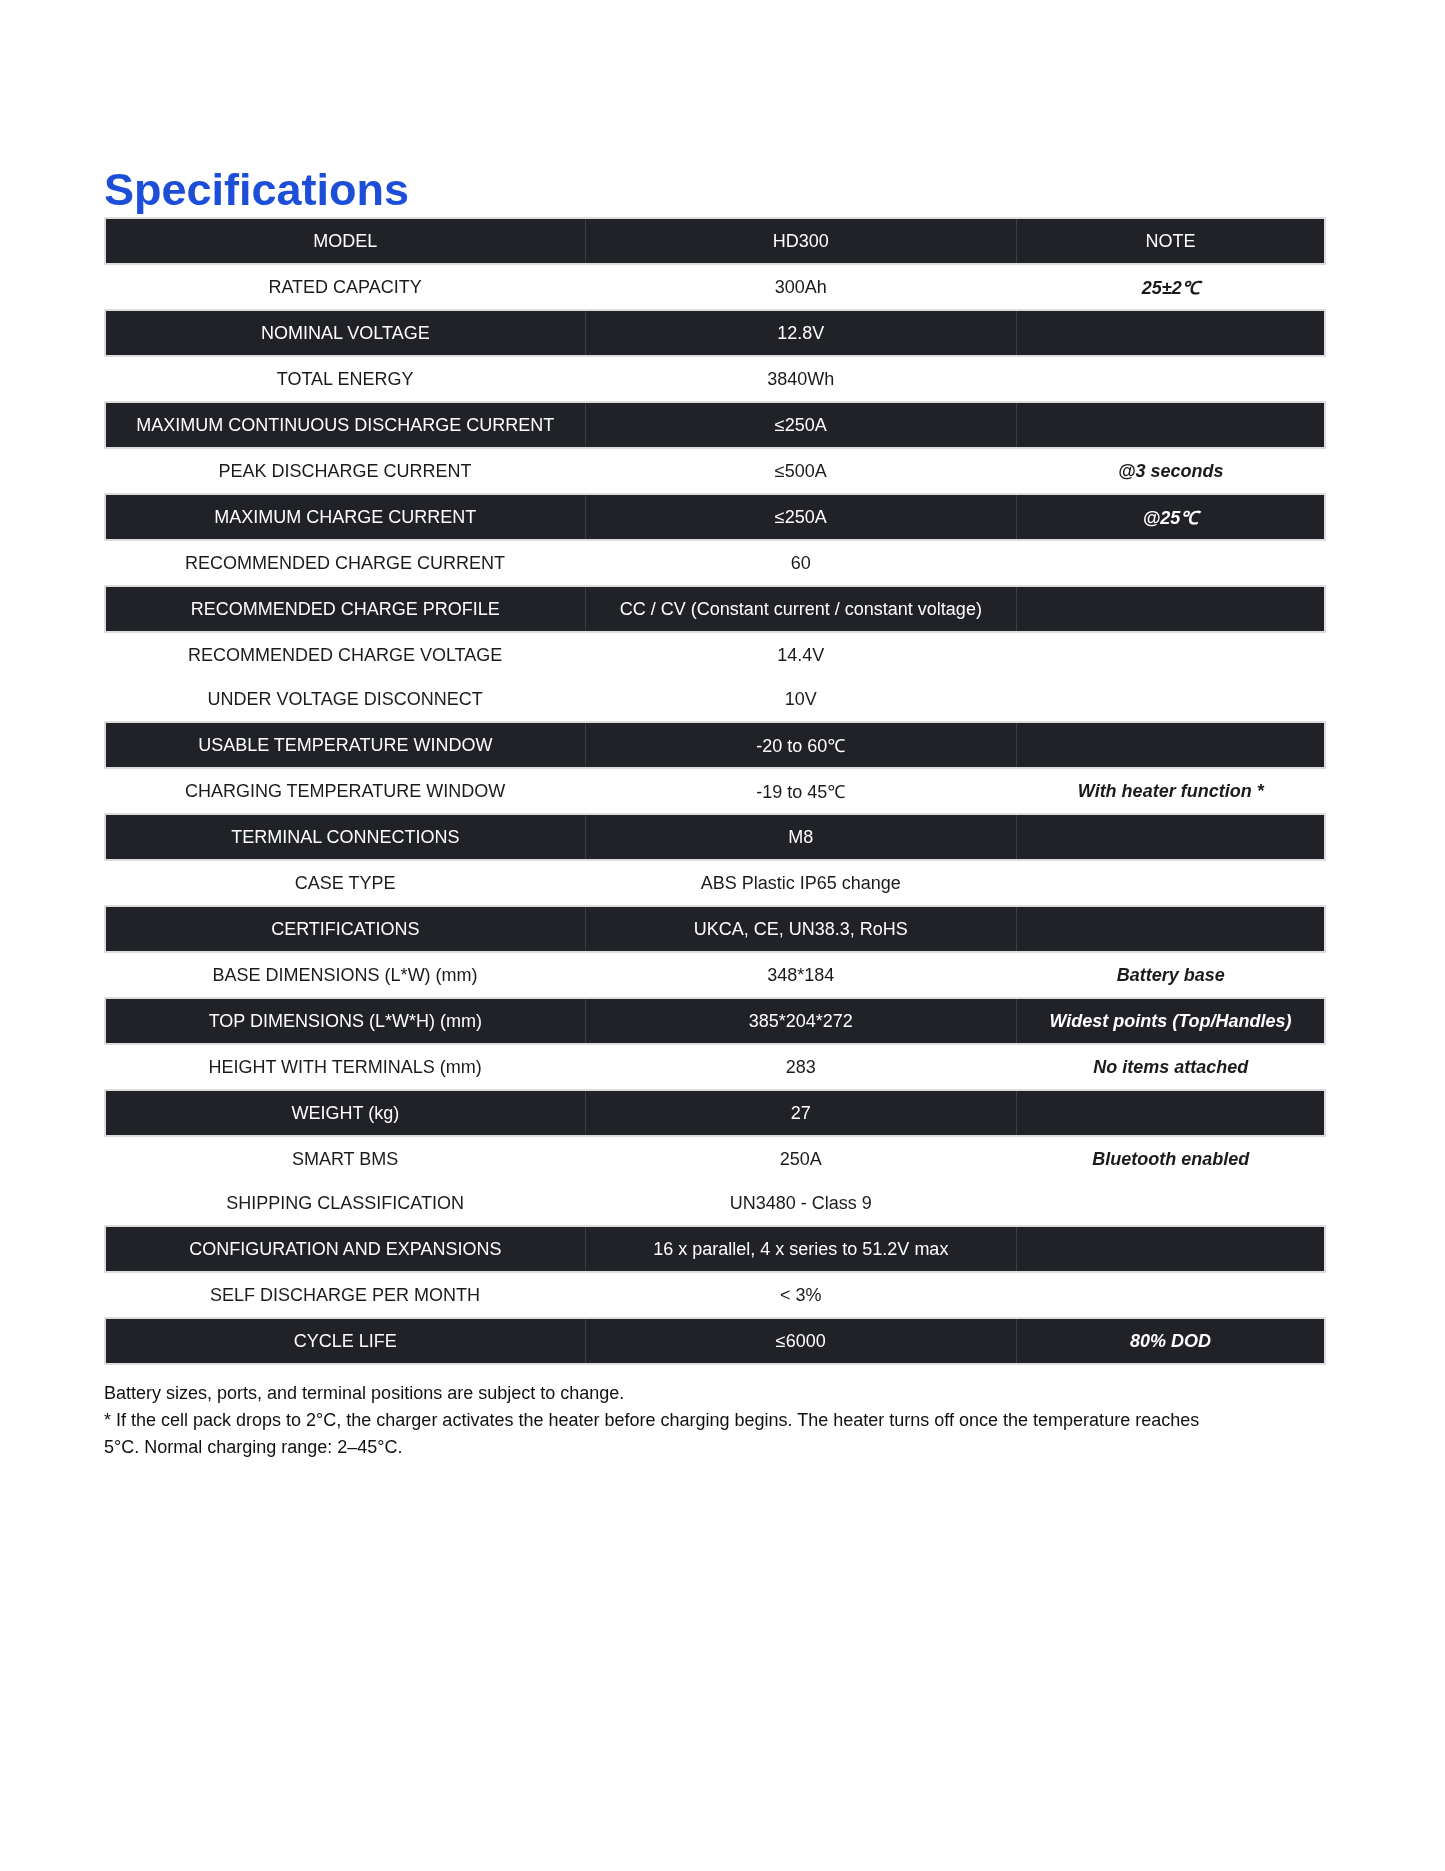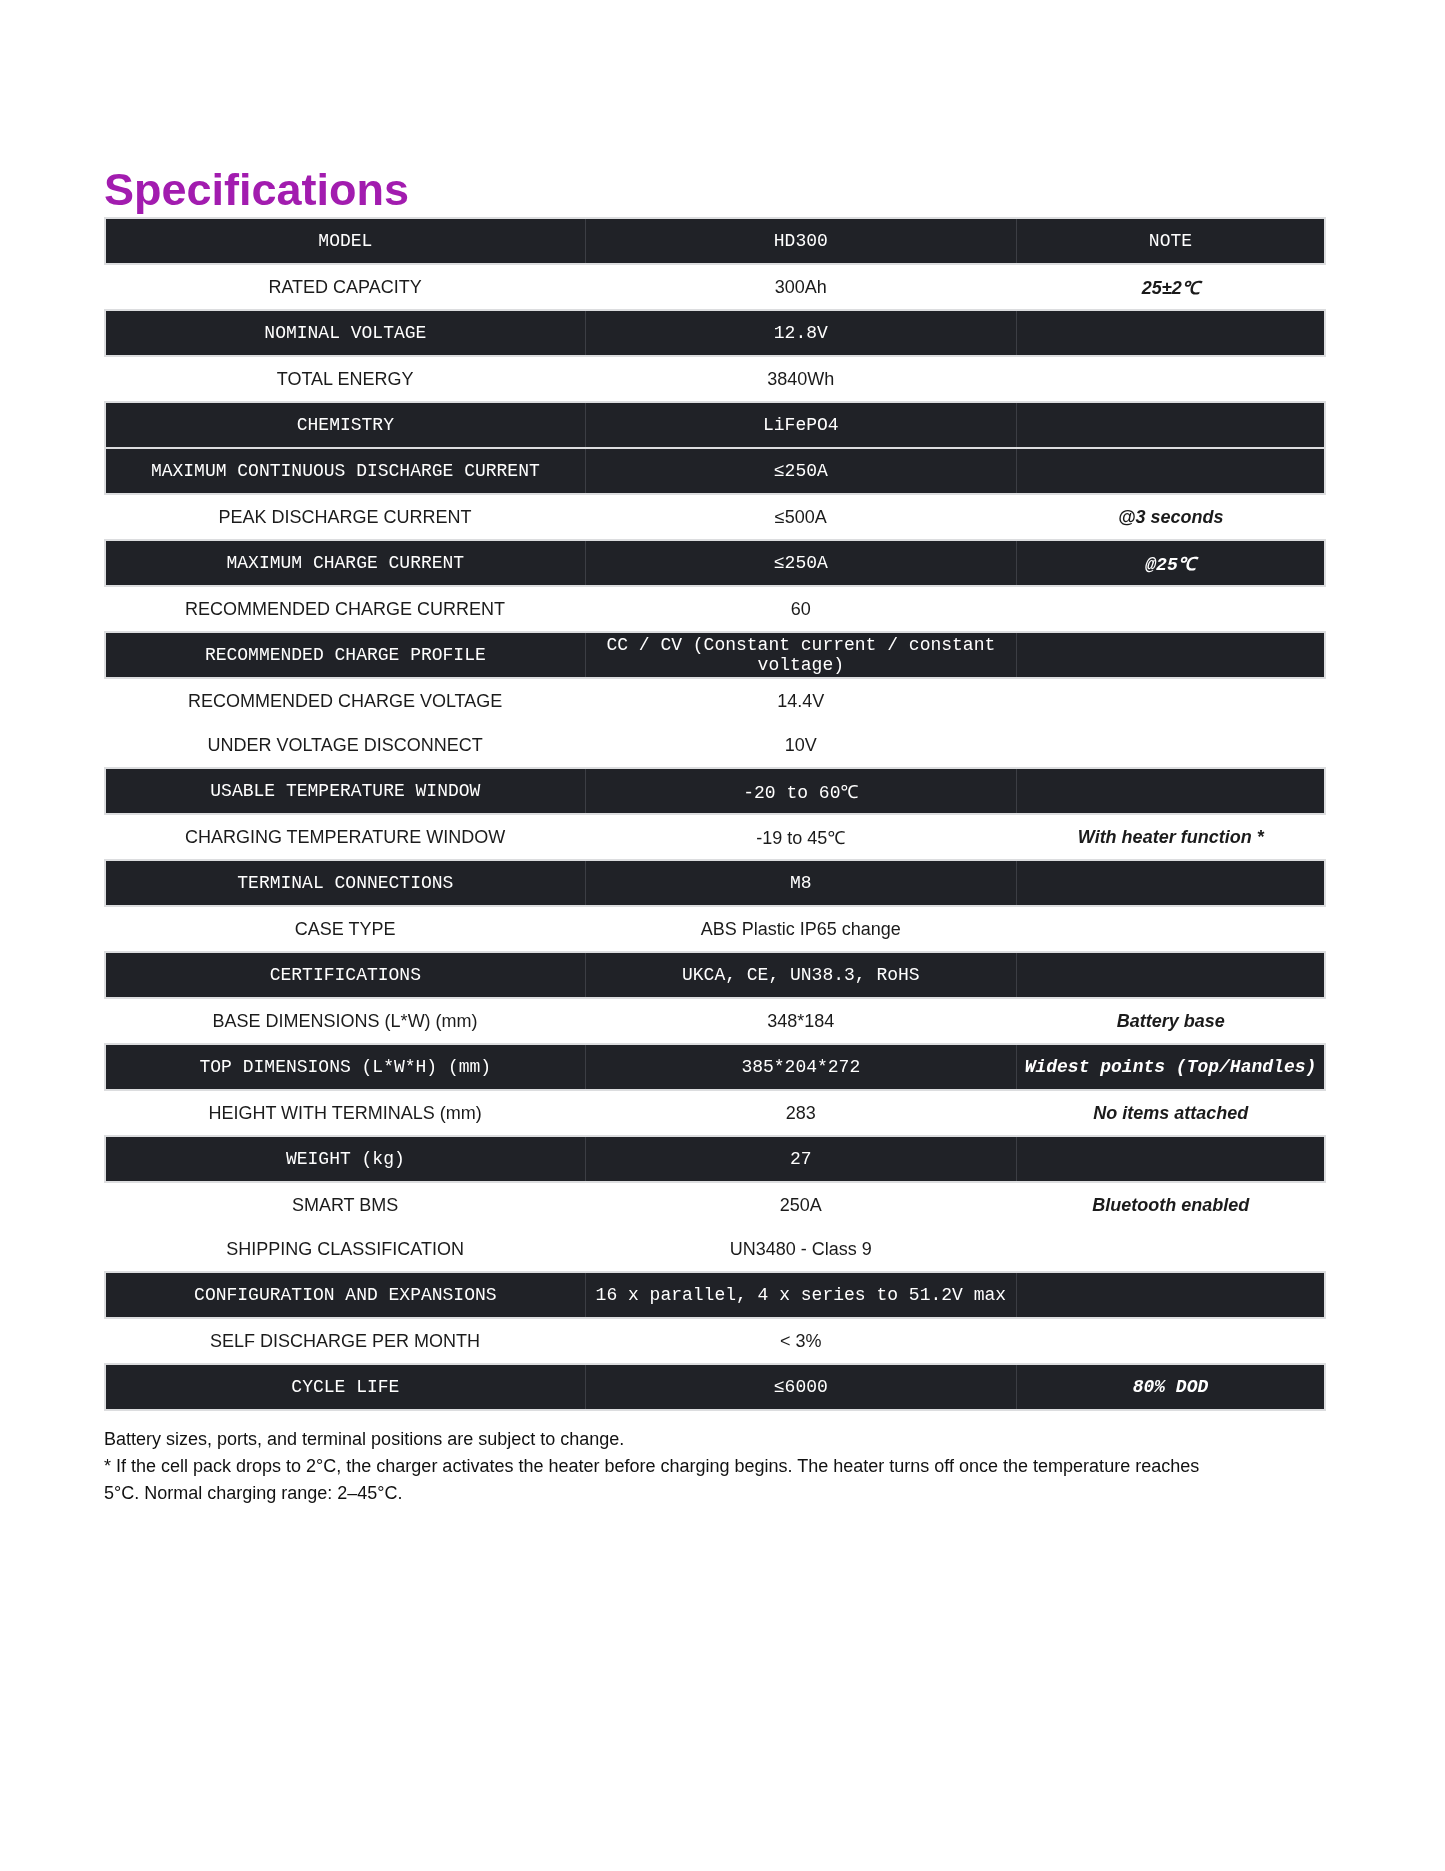--- a/index.html
+++ b/index.html
@@ -15,21 +15,21 @@
     position: relative;
   }
   .page {
     padding: 0 119px 0 104px;
   }
   h1.page-title {
     margin: 166px 0 3px 0;
     font-size: 45px;
     font-weight: bold;
     line-height: 1.07;
-    color: #a21caf;
+    color: #1d4ed8;
   }
   table.spec-table {
     width: 1222px;
     border-collapse: collapse;
     table-layout: fixed;
   }
   col.c1 { width: 39.36%; }
   col.c2 { width: 35.35%; }
   col.c3 { width: 25.29%; }
   .spec-table th, .spec-table td {
@@ -40,21 +40,20 @@
     font-size: 18px;
     font-weight: normal;
     color: #1b1b1b;
     background: #ffffff;
   }
   .spec-table tr.dark th, .spec-table tr.dark td {
     background: var(--dark-row-bg, #202227);
     color: #ffffff;
     border-top: 2px solid var(--row-border, #dcdddf);
     border-bottom: 2px solid var(--row-border, #dcdddf);
-    font-family: Liberation Mono, monospace;
   }
   .spec-table tr.dark th:first-child, .spec-table tr.dark td:first-child {
     border-left: 2px solid var(--row-border, #dcdddf);
   }
   .spec-table tr.dark th:last-child, .spec-table tr.dark td:last-child {
     border-right: 2px solid var(--row-border, #dcdddf);
   }
   .spec-table tr.dark th:nth-child(2), .spec-table tr.dark td:nth-child(2),
   .spec-table tr.dark th:nth-child(3), .spec-table tr.dark td:nth-child(3) {
     border-left: 1px solid var(--col-divider, #3c3e44);
@@ -101,25 +100,20 @@
     <td class="label">NOMINAL VOLTAGE</td>
     <td class="value">12.8V</td>
     <td class="note"></td>
   </tr>
         <tr>
     <td class="label">TOTAL ENERGY</td>
     <td class="value">3840Wh</td>
     <td class="note"></td>
   </tr>
         <tr class="dark">
-    <td class="label">CHEMISTRY</td>
-    <td class="value">LiFePO4</td>
-    <td class="note"></td>
-  </tr>
-        <tr class="dark">
     <td class="label">MAXIMUM CONTINUOUS DISCHARGE CURRENT</td>
     <td class="value">≤250A</td>
     <td class="note"></td>
   </tr>
         <tr>
     <td class="label">PEAK DISCHARGE CURRENT</td>
     <td class="value">≤500A</td>
     <td class="note">@3 seconds</td>
   </tr>
         <tr class="dark">

